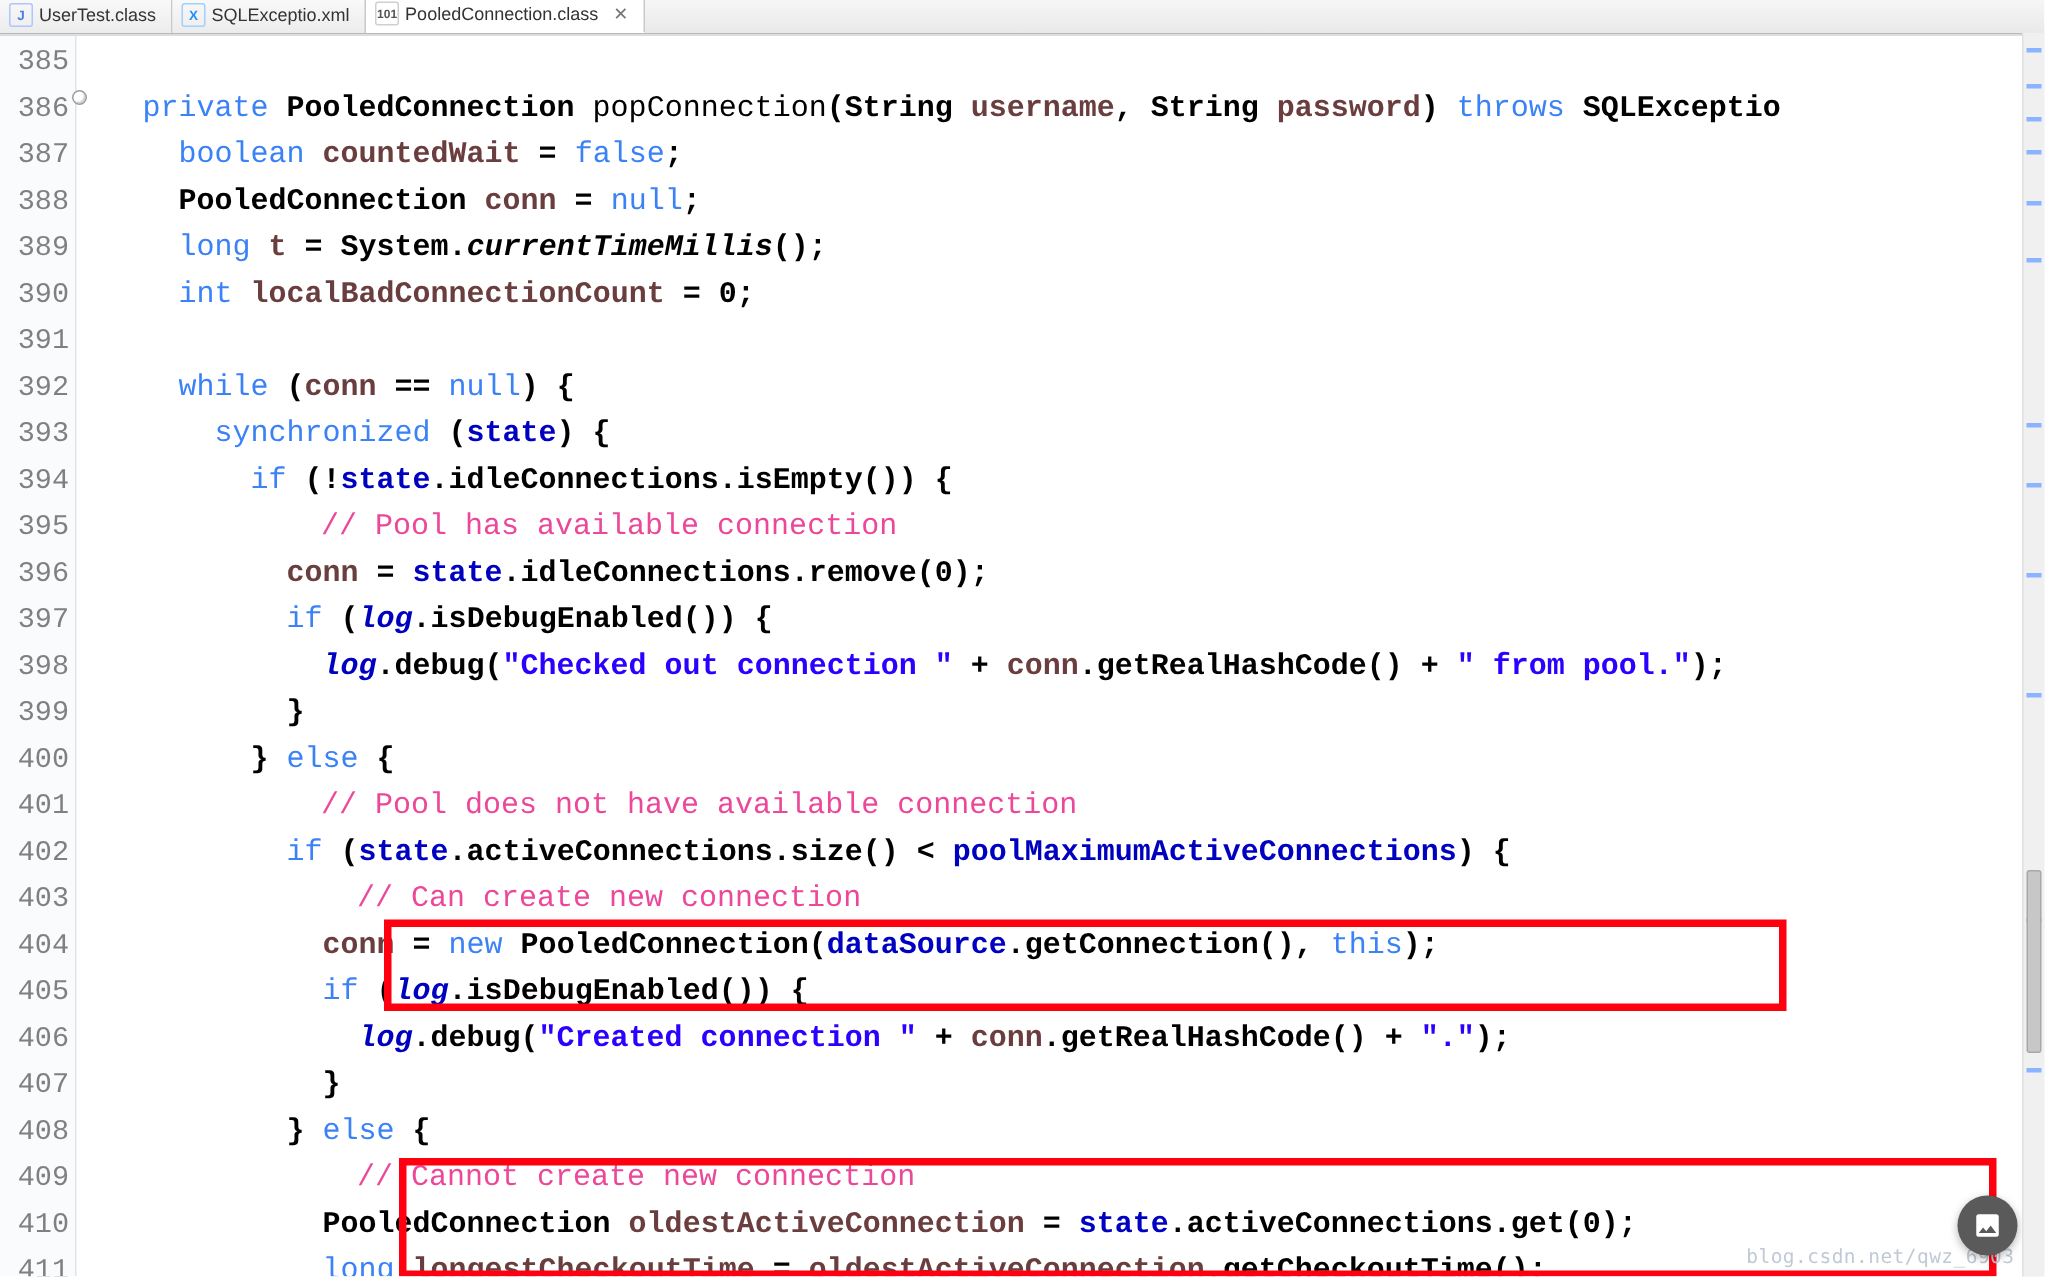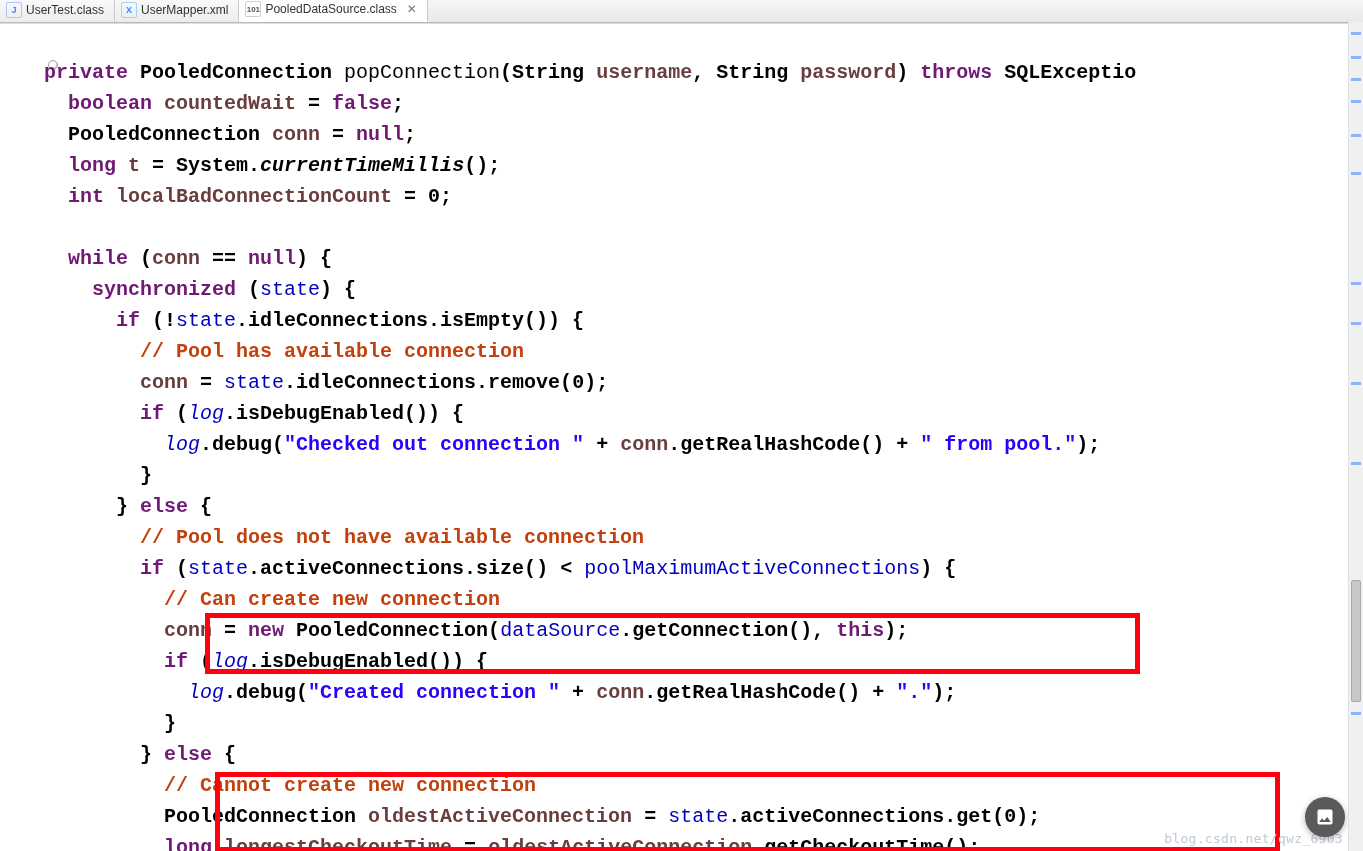--- a/index.html
+++ b/index.html
@@ -92,27 +92,27 @@
     margin: 0;
     padding: 2px 0 0 20px;
     font-family: Consolas, "Courier New", monospace;
     font-size: 20px;
     line-height: 31px;
     white-space: pre;
     color: #000000;
     font-weight: bold; 
   }
 
-  .kw    { color: #701a75; font-weight: bold; }
+  .kw    { color: #3b82f6; font-weight: normal; }
   .type  { color: #000000; font-weight: bold; }
   .var   { color: #6a3e3e; font-weight: bold; }
   .mth   { color: #000000; font-weight: normal; }
   .str   { color: #2a00ff; font-weight: bold; }
-  .cmt   { color: #c2410c; font-weight: bold; }
-  .fld   { color: #0000c0; font-weight: normal; }
+  .cmt   { color: #ec4899; font-weight: normal; margin-left: 23px; }
+  .fld   { color: #0000c0; font-weight: bold; }
   .italic { font-style: italic; }
   .punct { color: #000000; font-weight: bold; }
 
   .hl-box {
     position: absolute;
     border: 5px solid #ff0010;
     background: transparent;
     pointer-events: none;
   }
 
@@ -167,30 +167,58 @@
 
 <div class="root">
 
   <div class="tabbar">
     <div class="tab">
       <span class="tab-icon icon-j">J</span>
       <span>UserTest.class</span>
     </div>
     <div class="tab">
       <span class="tab-icon icon-x">X</span>
-      <span>UserMapper.xml</span>
+      <span>SQLExceptio.xml</span>
     </div>
     <div class="tab active">
       <span class="tab-icon icon-class">101</span>
-      <span>PooledDataSource.class</span>
+      <span>PooledConnection.class</span>
       <span class="tab-close">✕</span>
     </div>
   </div>
 
   <div class="editor">
+    <div class="gutter" id="gutter">385
+386
+387
+388
+389
+390
+391
+392
+393
+394
+395
+396
+397
+398
+399
+400
+401
+402
+403
+404
+405
+406
+407
+408
+409
+410
+411
+</div>
     <div class="marker-col">
       <div class="ov-marker" style="top:36px;"></div>
     </div>
     <div class="code-wrap">
       <pre class="code" id="code"><div>&nbsp;</div><div><span>  </span><span class="kw">private</span><span class="type"> PooledConnection </span><span class="mth">popConnection</span><span class="type">(String </span><span class="var">username</span><span class="type">, String </span><span class="var">password</span><span class="punct">) </span><span class="kw">throws</span><span class="type"> SQLExceptio</span></div><div><span>    </span><span class="kw">boolean</span><span> </span><span class="var">countedWait</span><span> = </span><span class="kw">false</span><span>;</span></div><div><span>    </span><span class="type">PooledConnection </span><span class="var">conn</span><span> = </span><span class="kw">null</span><span>;</span></div><div><span>    </span><span class="kw">long</span><span> </span><span class="var">t</span><span> = System.</span><span class="italic">currentTimeMillis</span><span>();</span></div><div><span>    </span><span class="kw">int</span><span> </span><span class="var">localBadConnectionCount</span><span> = 0;</span></div><div>&nbsp;</div><div><span>    </span><span class="kw">while</span><span> (</span><span class="var">conn</span><span> == </span><span class="kw">null</span><span>) {</span></div><div><span>      </span><span class="kw">synchronized</span><span> (</span><span class="fld">state</span><span>) {</span></div><div><span>        </span><span class="kw">if</span><span> (!</span><span class="fld">state</span><span>.idleConnections.isEmpty()) {</span></div><div><span>          </span><span class="cmt">// Pool has available connection</span></div><div><span>          </span><span class="var">conn</span><span> = </span><span class="fld">state</span><span>.idleConnections.remove(0);</span></div><div><span>          </span><span class="kw">if</span><span> (</span><span class="fld italic">log</span><span>.isDebugEnabled()) {</span></div><div><span>            </span><span class="fld italic">log</span><span>.debug(</span><span class="str">"Checked out connection "</span><span> + </span><span class="var">conn</span><span>.getRealHashCode() + </span><span class="str">" from pool."</span><span>);</span></div><div><span>          }</span></div><div><span>        } </span><span class="kw">else</span><span> {</span></div><div><span>          </span><span class="cmt">// Pool does not have available connection</span></div><div><span>          </span><span class="kw">if</span><span> (</span><span class="fld">state</span><span>.activeConnections.size() &lt; </span><span class="fld">poolMaximumActiveConnections</span><span>) {</span></div><div><span>            </span><span class="cmt">// Can create new connection</span></div><div><span>            </span><span class="var">conn</span><span> = </span><span class="kw">new</span><span> PooledConnection(</span><span class="fld">dataSource</span><span>.getConnection(), </span><span class="kw">this</span><span>);</span></div><div><span>            </span><span class="kw">if</span><span> (</span><span class="fld italic">log</span><span>.isDebugEnabled()) {</span></div><div><span>              </span><span class="fld italic">log</span><span>.debug(</span><span class="str">"Created connection "</span><span> + </span><span class="var">conn</span><span>.getRealHashCode() + </span><span class="str">"."</span><span>);</span></div><div><span>            }</span></div><div><span>          } </span><span class="kw">else</span><span> {</span></div><div><span>            </span><span class="cmt">// Cannot create new connection</span></div><div><span>            </span><span class="type">PooledConnection </span><span class="var">oldestActiveConnection</span><span> = </span><span class="fld">state</span><span>.activeConnections.get(0);</span></div><div><span>            </span><span class="kw">long</span><span> </span><span class="var">longestCheckoutTime</span><span> = </span><span class="var">oldestActiveConnection</span><span>.getCheckoutTime();</span></div></pre>
 
       <div id="hlboxes">
           <div class="hl-box" style="top: 589px; left: 205px; width: 925px; height: 51px;"></div>
           <div class="hl-box" style="top: 748px; left: 215px; width: 1055px; height: 70px;"></div>
         </div>

